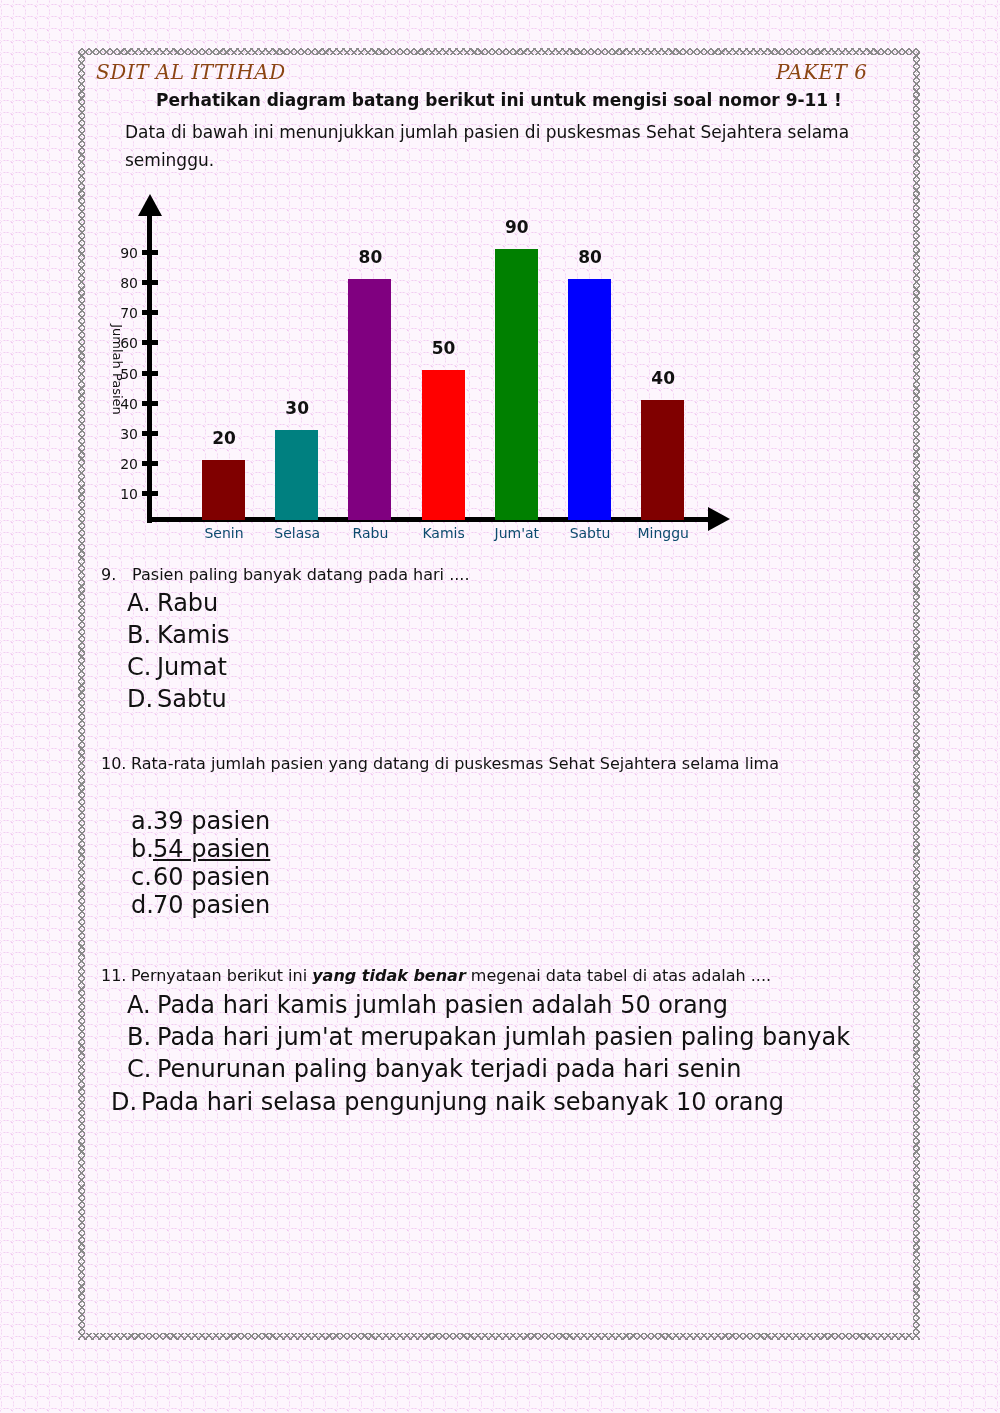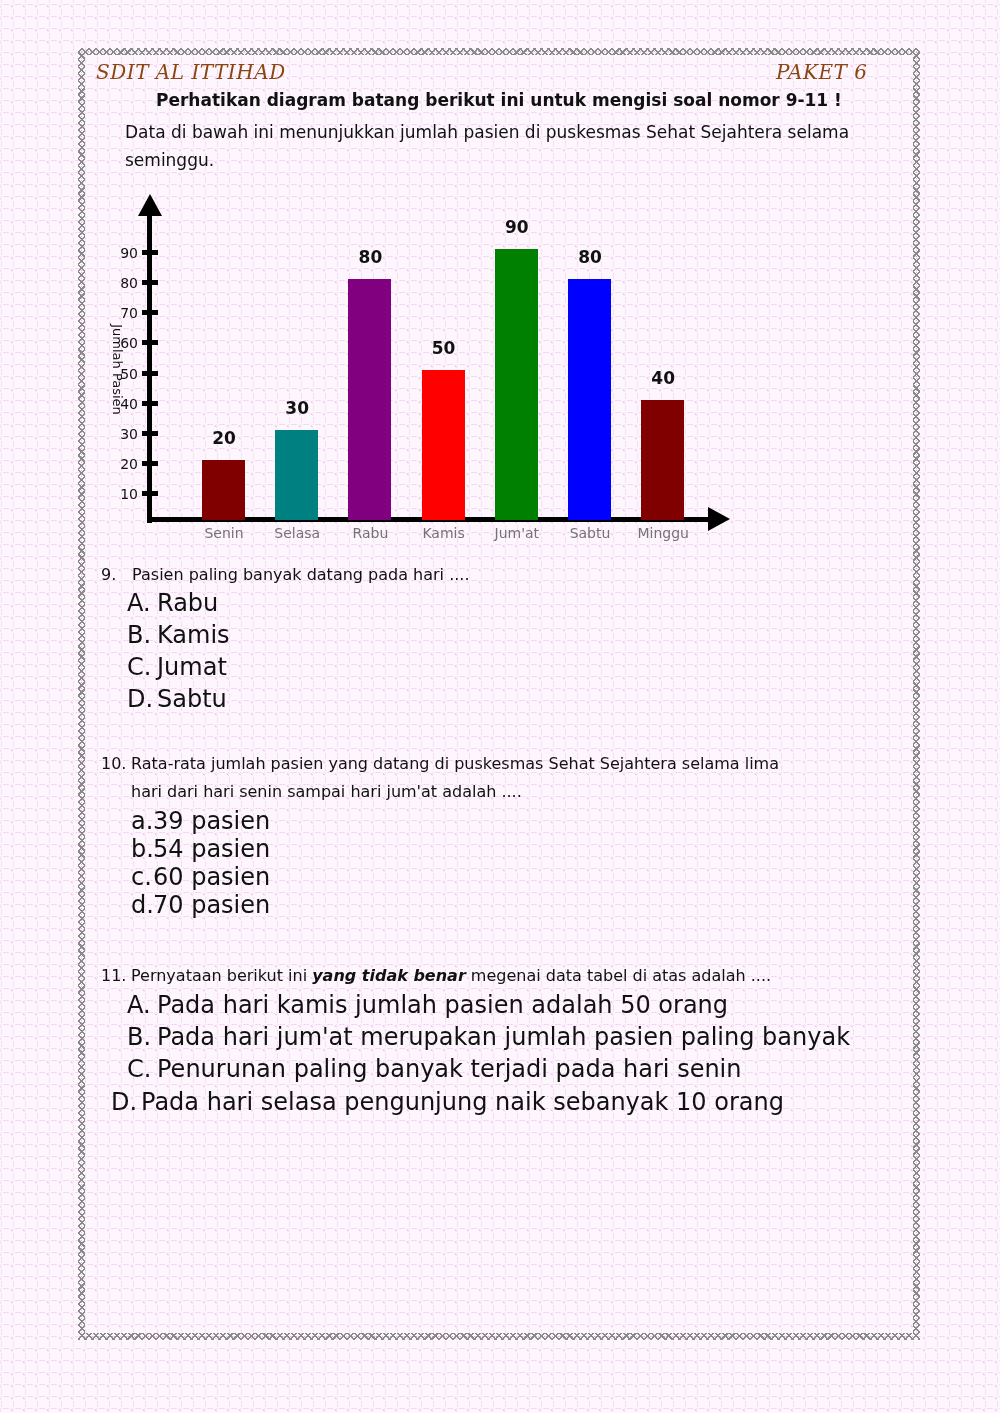--- a/index.html
+++ b/index.html
@@ -64,21 +64,21 @@
   }
   .ylabel {
     position: absolute; left: 62px; top: 362px; width: 110px; text-align: center;
     transform: rotate(90deg); transform-origin: 50% 50%; font-size: 13px; color: #111;
   }
   .bar { position: absolute; width: 43px; }
   .bar-value {
     position: absolute; width: 60px; text-align: center; font-weight: bold; font-size: 17px; color: #111;
   }
   .cat-label {
-    position: absolute; top: 525px; width: 80px; text-align: center; font-size: 14px; color: #737373;
+    position: absolute; top: 525px; width: 80px; text-align: center; font-size: 14px; color: #0c4a6e;
   }
   
   .q { position: absolute; font-size: 16px; line-height: 28px; }
   .q .num { display: inline-block; }
   .opt { position: absolute; font-size: 24px; }
   .opt .letter { display: inline-block; width: 30px; }
   .opt.narrow .letter { width: 22px; }
   .em-bold { font-style: italic; font-weight: bold; }
 </style>
 </head>
@@ -156,26 +156,26 @@
 </div>
 <div class="opt" style="left:127px; top:653px;">
   <span class="letter">C.</span><span>Jumat</span>
 </div>
 <div class="opt" style="left:127px; top:685px;">
   <span class="letter">D.</span><span>Sabtu</span>
 </div>
 
 <div class="q" style="left:101px; top:750px; width:800px;">
   <span class="num" style="width:30px">10.</span><span>Rata-rata jumlah pasien yang datang di puskesmas Sehat Sejahtera selama lima</span><br>
-  <span class="num" style="width:30px"></span><span>hari dari hari senin sampai hari jum'at adalah ....</span>
+  <span class="num" style="width:30px"></span>
 </div>
 <div class="opt narrow" style="left:131px; top:807px;">
   <span class="letter">a.</span><span>39 pasien</span>
 </div>
-<div class="opt narrow" style="left:131px; top:835px;">
+<div class="opt narrow" style="left:131px; top:835px;text-decoration:underline;">
   <span class="letter">b.</span><span>54 pasien</span>
 </div>
 <div class="opt narrow" style="left:131px; top:863px;">
   <span class="letter">c.</span><span>60 pasien</span>
 </div>
 <div class="opt narrow" style="left:131px; top:891px;">
   <span class="letter">d.</span><span>70 pasien</span>
 </div>
 
 <div class="q" style="left:101px; top:962px; width:800px;">

